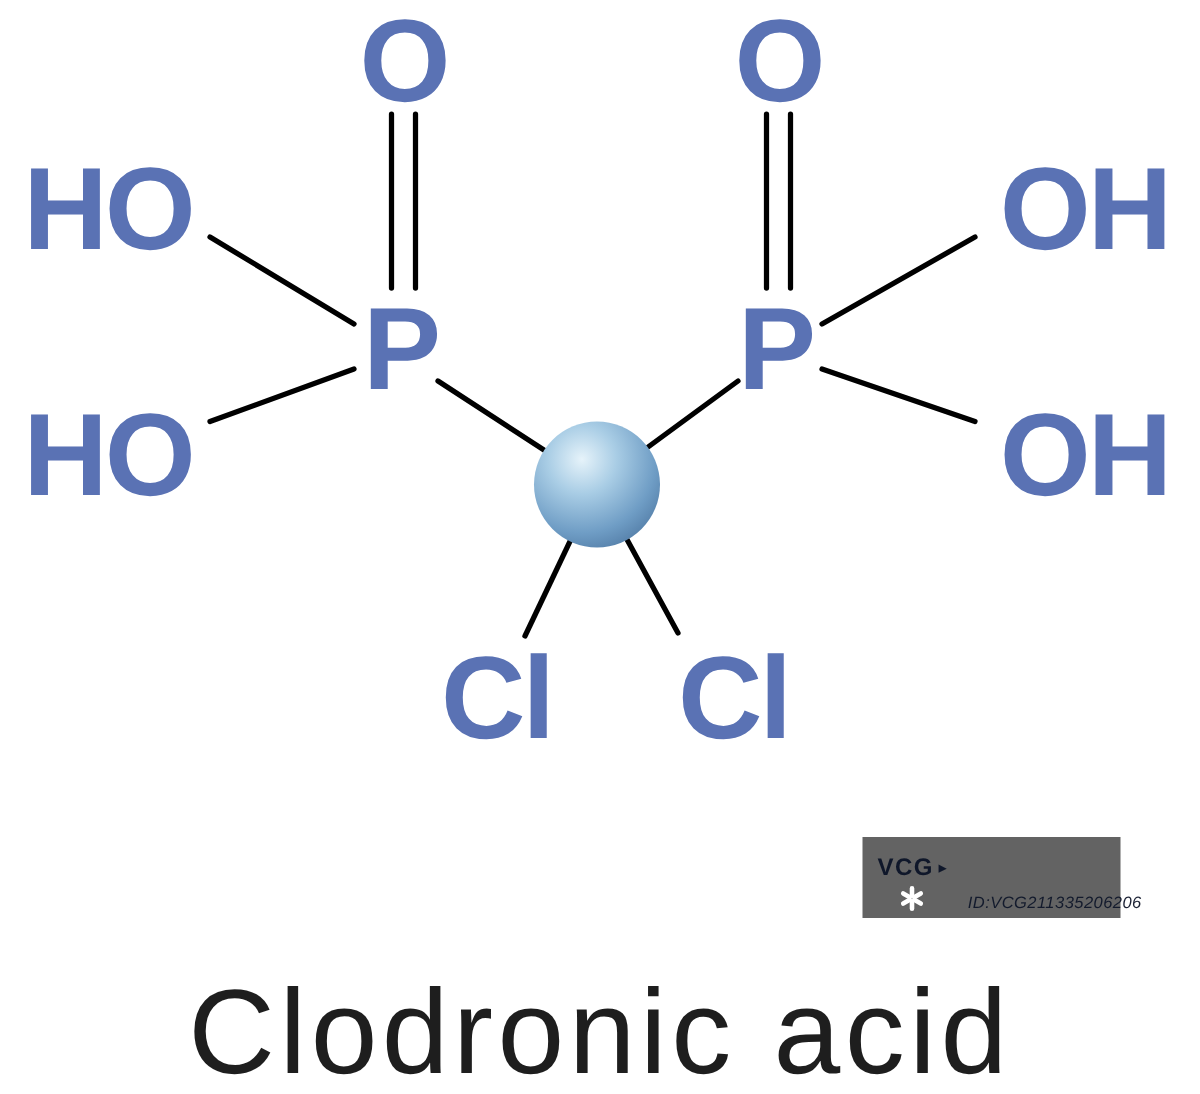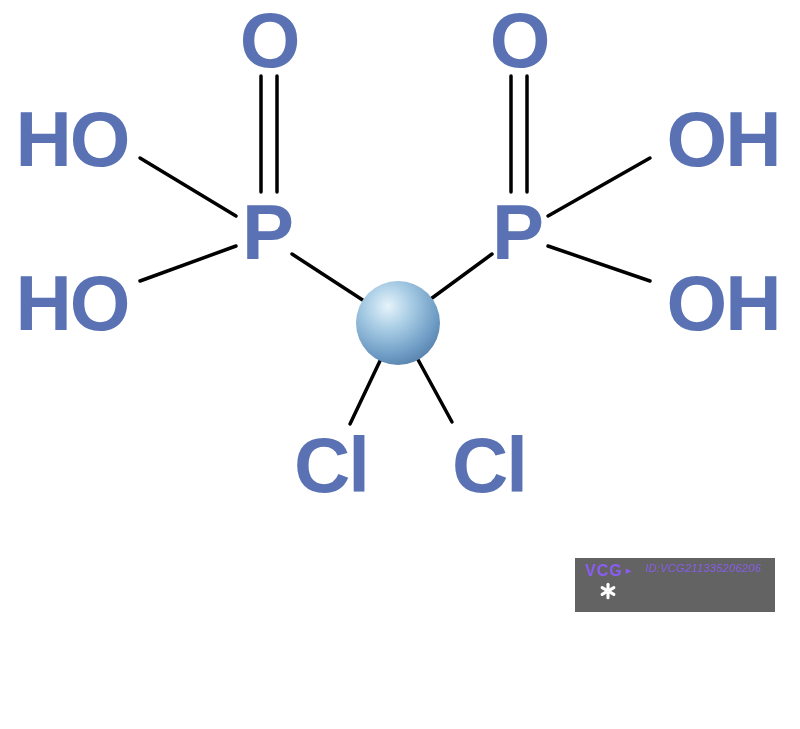--- a/index.html
+++ b/index.html
@@ -41,28 +41,28 @@
   .atom-p-right  { left: 517px; top: 232px; }
   .atom-oh-top   { left: 723px; top: 139px; }
   .atom-oh-bottom{ left: 723px; top: 303px; }
   .atom-cl-left  { left: 331px; top: 465px; }
   .atom-cl-right { left: 489px; top: 465px; }
 
   .watermark {
     position: absolute;
     left: 575px;
     top: 558px;
-    width: 200px;
+    width: 172px;
     height: 54px;
     background: rgba(72, 72, 72, 0.85);
     display: flex;
-    align-items: flex-start;
+    align-items: flex-end;
     padding: 4px 10px;
     box-sizing: border-box;
-    color: #8b5cf6;
+    color: #0f172a;
   }
   .wm-left {
     display: flex;
     flex-direction: column;
     align-items: center;
     margin-right: 14px;
   }
   .wm-brand-row {
     display: flex;
     align-items: center;
@@ -158,14 +158,15 @@
           <line x1="3.5" y1="6.25" x2="8.3" y2="9"></line>
           <line x1="11.7" y1="11" x2="16.5" y2="13.75"></line>
           <line x1="3.5" y1="13.75" x2="8.3" y2="11"></line>
           <line x1="11.7" y1="9" x2="16.5" y2="6.25"></line>
         </g>
       </svg>
     </div>
     <div class="wm-id">ID:VCG211335206206</div>
   </div>
 
+  <div class="compound-title">Clodronic acid</div>
 
 </div>
 
 </body></html>

